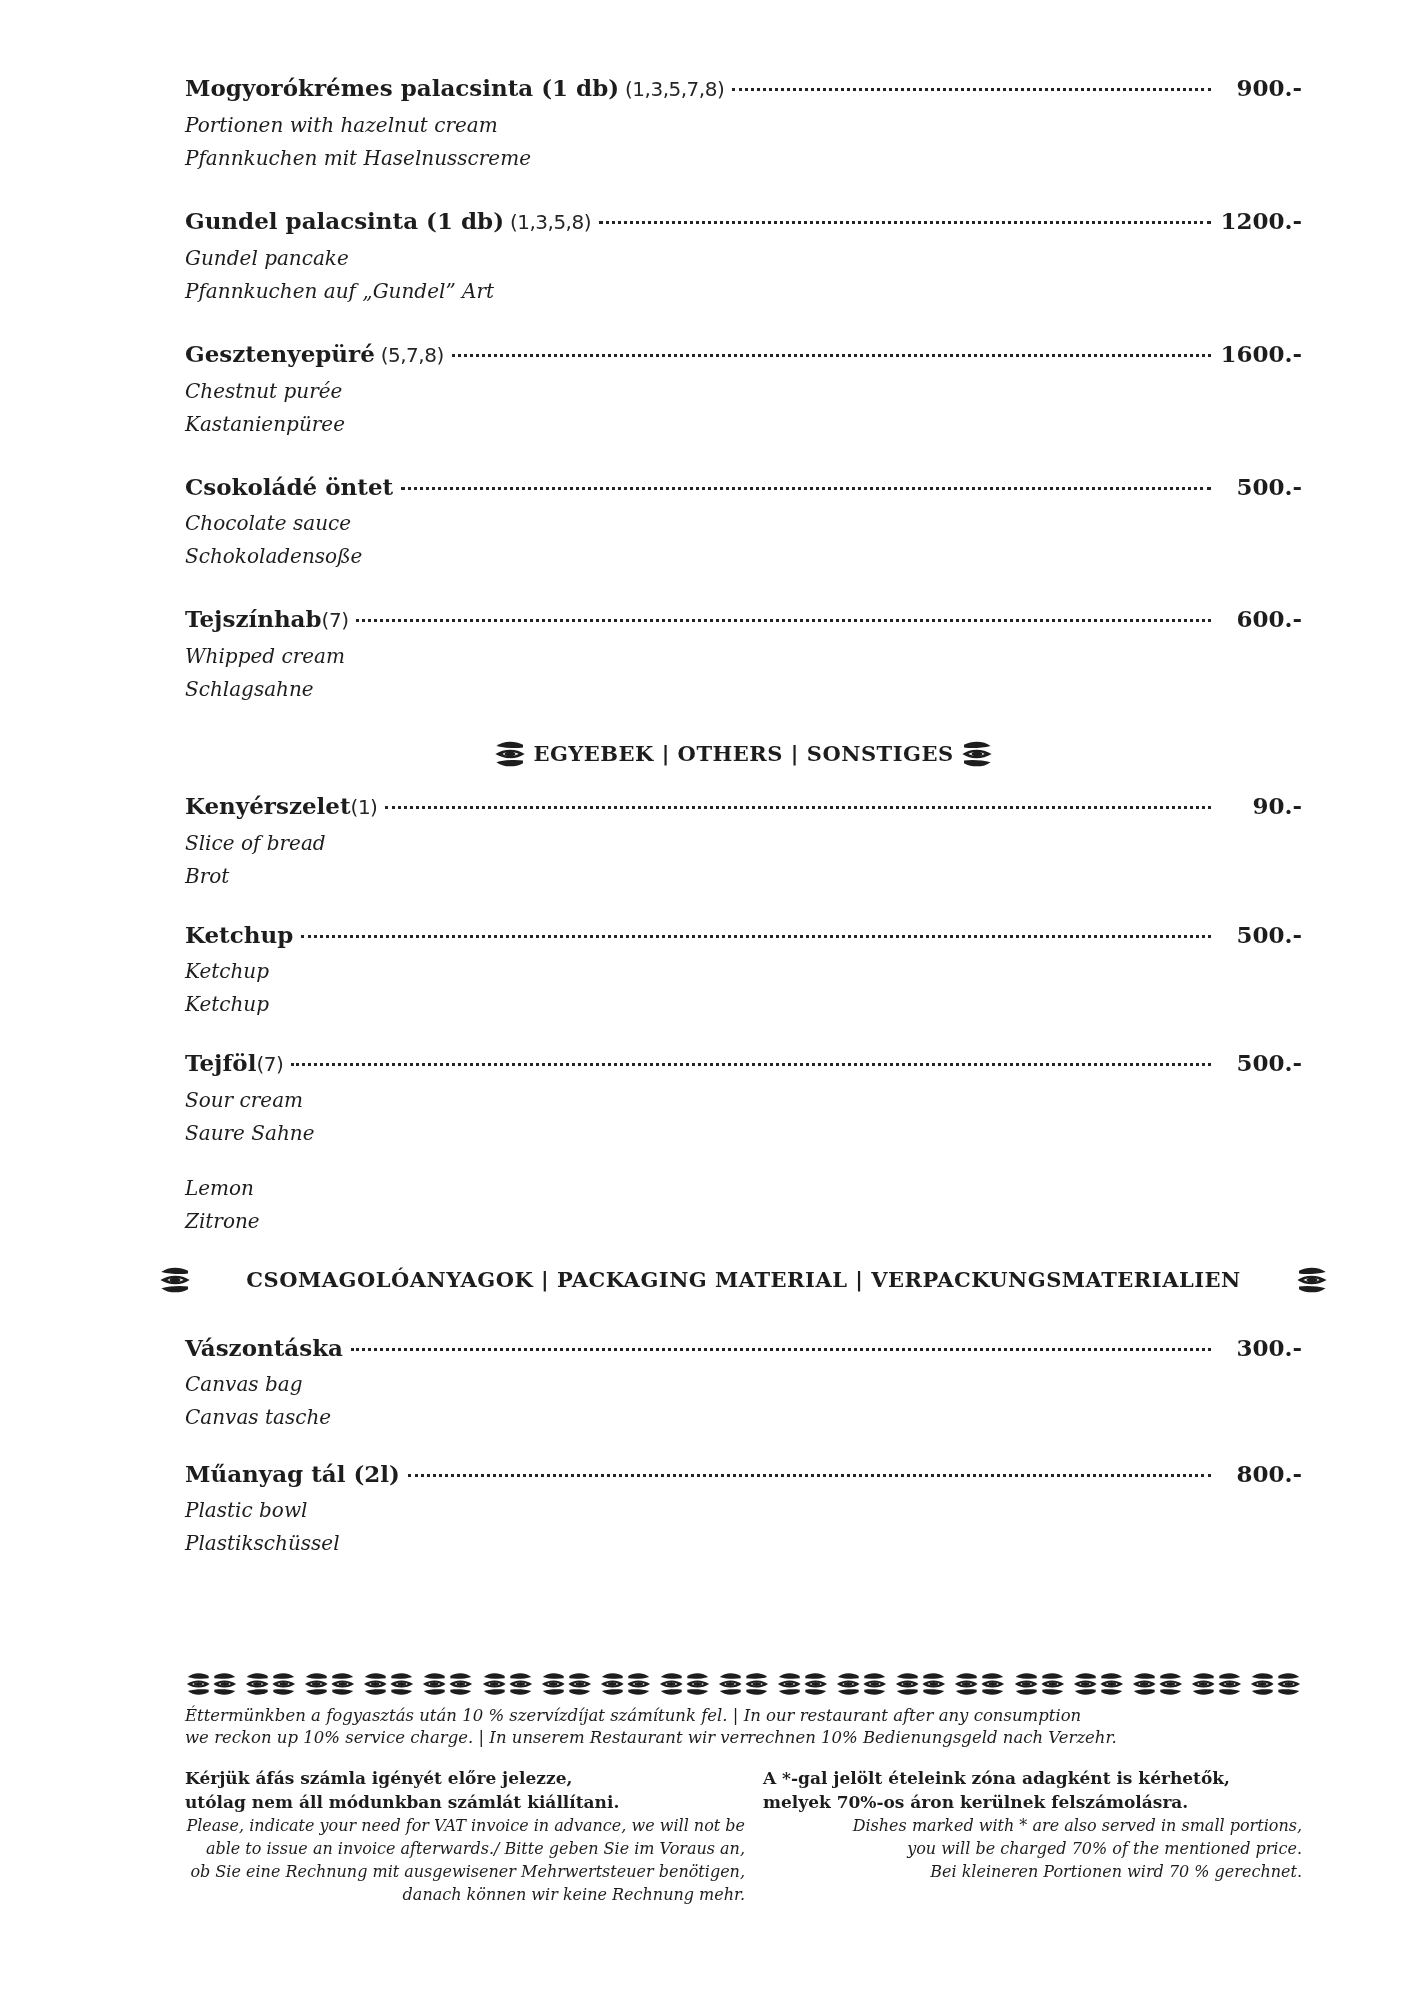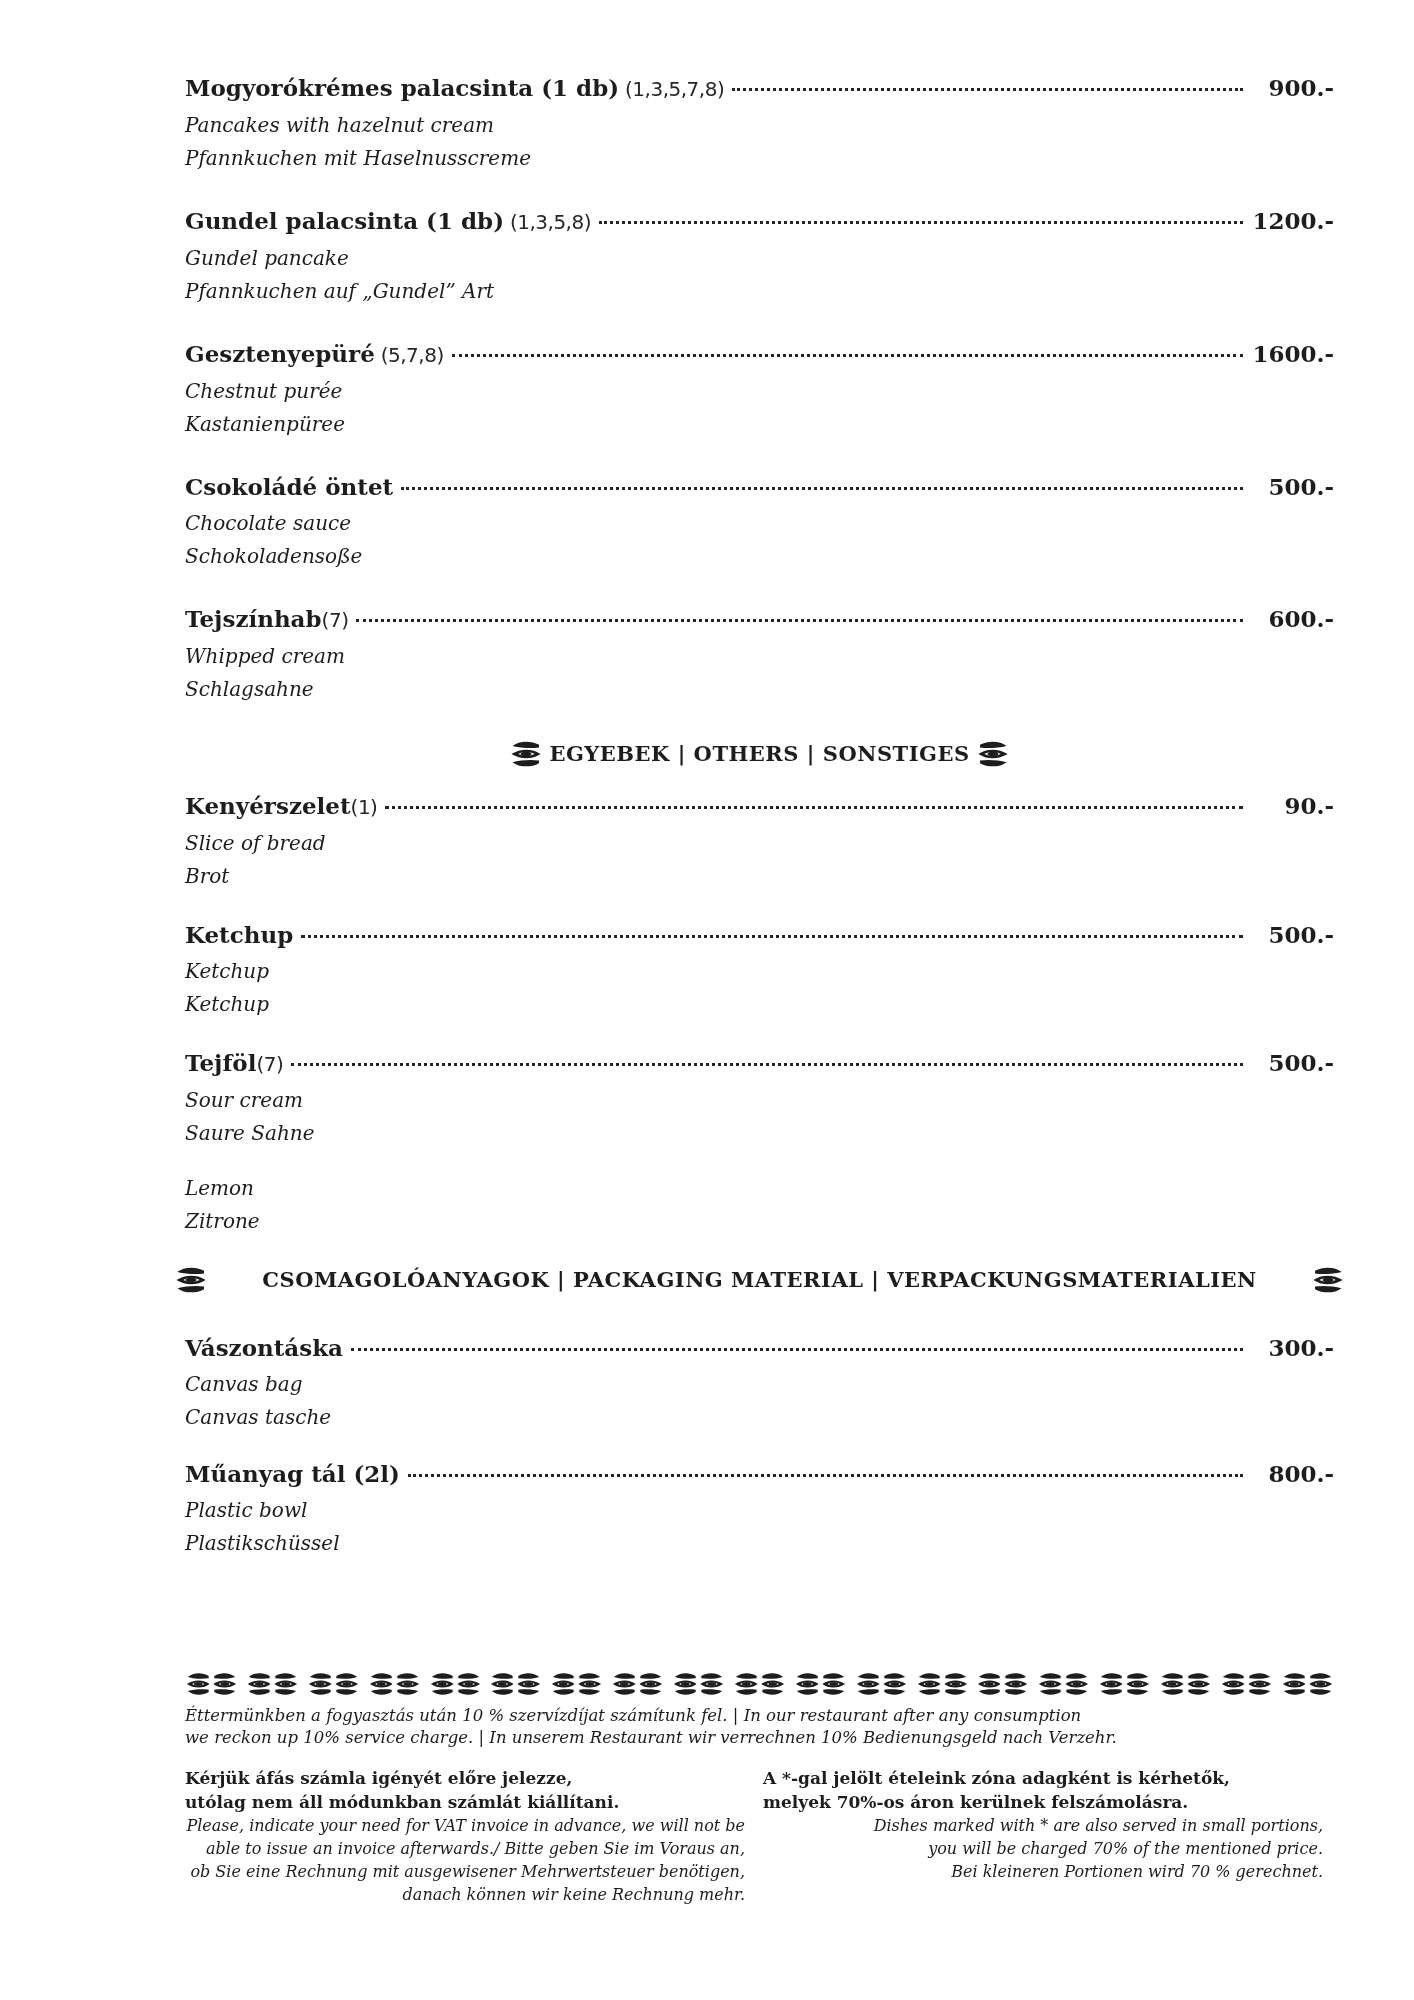--- a/index.html
+++ b/index.html
@@ -1,21 +1,21 @@
 <!DOCTYPE html>
 <html><head>
 <meta charset="utf-8">
 <style>
   html,body{margin:0;padding:0;}
   body{
     width:1414px;height:2000px;background:#ffffff;color:#1d1d1d;
     font-family:"DejaVu Serif","Liberation Serif",serif;
     overflow:hidden;
   }
-  .page{box-sizing:border-box;width:1414px;height:2000px;padding:68px 80px 0 185px;}
+  .page{box-sizing:border-box;width:1414px;height:2000px;padding:68px 112px 0 185px;}
   
   .item{margin-bottom:26px;}
   .group-others .item{margin-bottom:22px;}
   .group-packaging .item{margin-bottom:20px;}
   .item-row{display:flex;align-items:baseline;line-height:40px;}
   .item-name{font-weight:bold;font-size:23px;white-space:pre;}
   .item-allergens{
     font-family:"DejaVu Sans","Liberation Sans",sans-serif;
     font-size:20px;font-weight:normal;letter-spacing:-0.5px;color:#262626;white-space:pre;
   }
@@ -74,21 +74,21 @@
 <div class="page">
 
   <div class="group group-desserts">
   <div class="item">
     <div class="item-row">
       <span class="item-name t">Mogyorókrémes palacsinta (1 db)</span>
           <span class="item-allergens a"> (1,3,5,7,8)</span>
       <span class="dots"></span>
       <span class="item-price p">900.-</span>
     </div>
-    <div class="item-sub en">Pancakes with hazelnut cream</div>
+    <div class="item-sub en">Portionen with hazelnut cream</div>
     <div class="item-sub de">Pfannkuchen mit Haselnusscreme</div>
   </div>
 
   <div class="item">
     <div class="item-row">
       <span class="item-name t">Gundel palacsinta (1 db)</span>
           <span class="item-allergens a"> (1,3,5,8)</span>
       <span class="dots"></span>
       <span class="item-price p">1200.-</span>
     </div>

